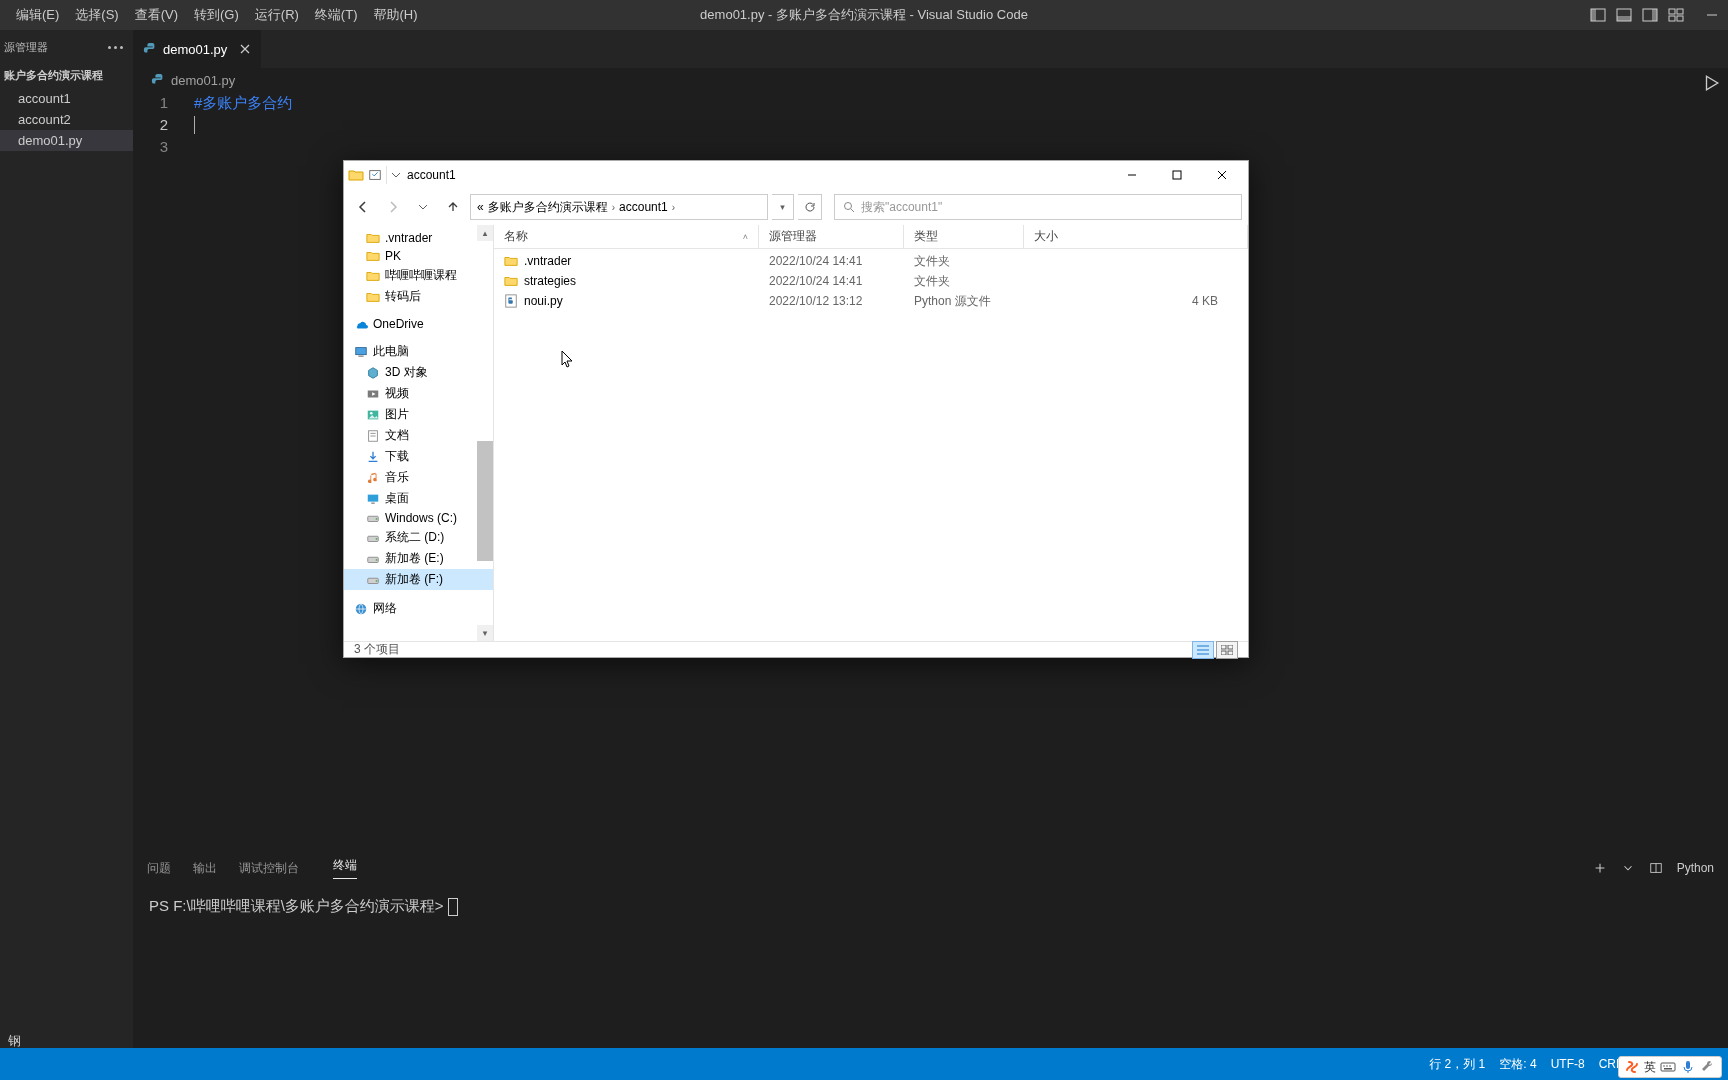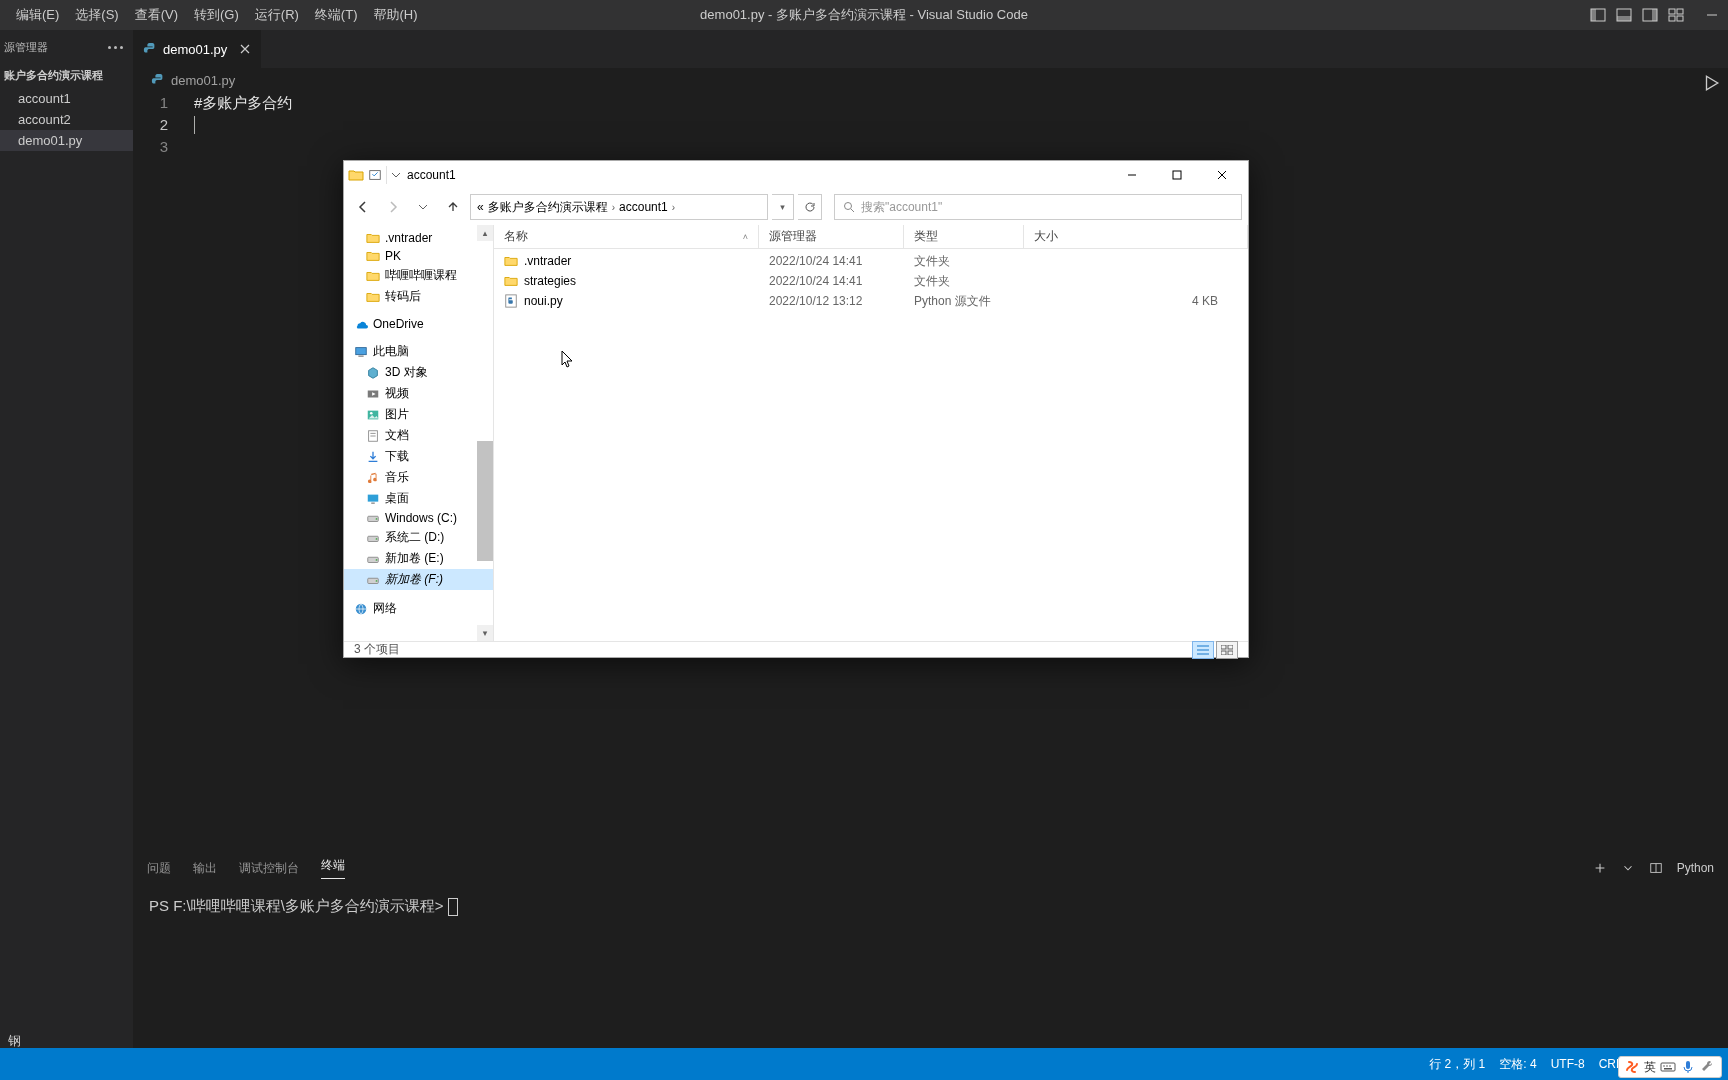--- a/index.html
+++ b/index.html
@@ -34,30 +34,30 @@
 .tab .close { color: #cccccc; margin-left: 6px; }
 .breadcrumb { height: 24px; display: flex; align-items: center; padding-left: 18px; font-size: 13px; color: #a0a0a0; gap: 6px; }
 .breadcrumb .file-icon { color: #519aba; }
 
 .editor { flex: 1; display: flex; font-family: Consolas, "Courier New", monospace; font-size: 15px; position: relative; }
 .gutter { width: 55px; text-align: right; padding-right: 20px; color: #858585; }
 .gutter div { height: 22px; line-height: 22px; }
 .gutter div.active { color: #c6c6c6; }
 .code { flex: 1; padding-left: 6px; }
 .code div { height: 22px; line-height: 22px; }
-.code .comment { color: #e5e5e5; }
+.code .comment { color: #3b82f6; }
 .code .cursor-line { display: flex; align-items: center; }
 .cursor-line::before { content: ""; display: inline-block; width: 1px; height: 18px; background: #aeafad; }
 
 .run-icon { position: absolute; right: 8px; top: 44px; width: 18px; height: 18px; }
 
 
 .panel { height: 230px; border-top: 1px solid #1e1e1e; display: flex; flex-direction: column; }
 .panel-tabs { height: 34px; display: flex; align-items: center; padding: 0 14px; gap: 22px; font-size: 12px; color: #969696; }
-.panel-tab.active { color: #e7e7e7; border-bottom: 1px solid #e7e7e7; padding-bottom: 4px; }
+.panel-tab.active { color: #e7e7e7; border-bottom: 1px solid #e7e7e7; padding-bottom: 4px; margin-left: 12px; }
 .panel-right { margin-left: auto; display: flex; align-items: center; gap: 14px; color: #cccccc; }
 .panel-right svg { width: 14px; height: 14px; }
 .terminal-body { flex: 1; padding: 12px 16px 14px 16px; font-family: Consolas, monospace; font-size: 15px; color: #cccccc; background:#1e1e1e; }
 .prompt { display:flex; align-items:center; gap:4px;}
 .prompt-cursor { display:inline-block; width:10px; height:18px; border:1px solid #cccccc; }
 
 
 .statusbar { position: absolute; left: 0; right: 0; bottom: 0; height: 32px; background: #007acc; color: #ffffff; display: flex; align-items: center; padding: 0 10px; font-size: 12px; gap: 14px; }
 .statusbar .right { margin-left: auto; display: flex; gap: 14px; align-items:center; }
 
@@ -85,21 +85,21 @@
 .ew-refresh { width:24px; height:26px; border:1px solid #cccccc; border-left:none; display:flex; align-items:center; justify-content:center; cursor:pointer; color:#505050; margin-right:8px; }
 .ew-search { flex:1; height:26px; border:1px solid #cccccc; display:flex; align-items:center; padding:0 8px; gap:6px; color:#999; }
 
 .ew-body { flex:1; display:flex; overflow:hidden; }
 .ew-tree { width:150px; border-right:1px solid #e5e5e5; overflow-y:auto; padding:4px 0; position:relative; }
 .ew-tree::-webkit-scrollbar { width:16px; }
 .ew-tree-thumb { position:absolute; right:0; top:216px; width:16px; height:120px; background:#c2c2c2; }
 .ew-tree-arrow { position:absolute; right:0; width:16px; height:16px; background:#f0f0f0; display:flex; align-items:center; justify-content:center; font-size:9px; color:#606060; }
 .ew-tree-item { display:flex; align-items:center; gap:5px; padding:2px 4px 2px 22px; font-size:12px; cursor:pointer; white-space:nowrap; overflow:hidden; }
 .ew-tree-item.lvl0 { padding-left:10px; }
-.ew-tree-item.selected { background:#cce8ff;font-style:italic; }
+.ew-tree-item.selected { background:#cce8ff; }
 .ew-tree-item .ico { width:14px; height:14px; flex-shrink:0; }
 
 .ew-list { flex:1; display:flex; flex-direction:column; }
 .ew-list-header { height:24px; display:flex; align-items:center; border-bottom:1px solid #e5e5e5; font-size:12px; color:#444; }
 .ew-col { padding:0 10px; border-right:1px solid #e5e5e5; height:100%; display:flex; align-items:center; }
 .ew-col.name { width:265px; }
 .ew-col.date { width:145px; }
 .ew-col.type { width:120px; }
 .ew-col.size { flex:1; }
 .ew-list-rows { flex:1; padding-top:2px; }

